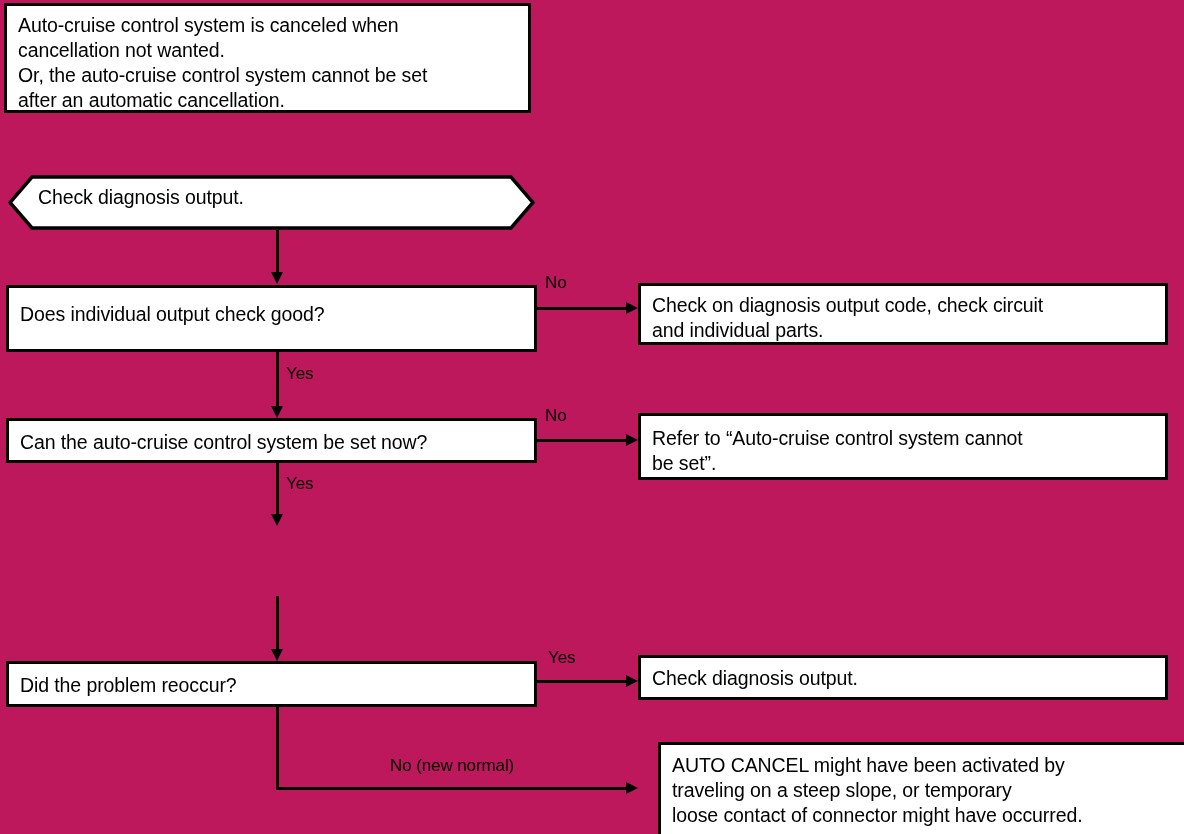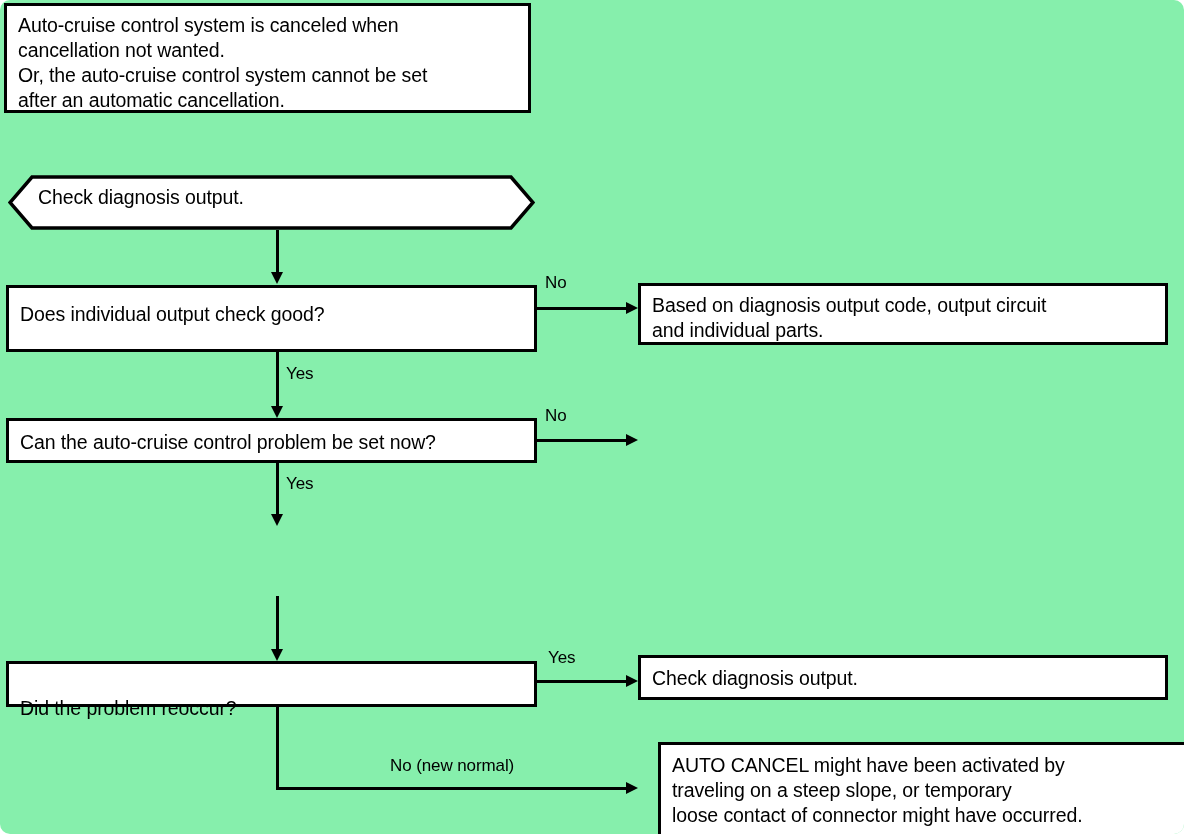--- a/index.html
+++ b/index.html
@@ -8,23 +8,22 @@
     background: #ffffff;
   }
   body {
     font-family: "Liberation Sans", sans-serif;
     color: #000000;
   }
   #canvas {
     position: relative;
     width: 1184px;
     height: 834px;
-    background: #86efac;
+    background: #be185d;
     overflow: hidden;
-    border-radius: 10px;
   }
   .box {
     position: absolute;
     box-sizing: border-box;
     border: 3px solid #000000;
     background: #ffffff;
   }
   .box .txt {
     position: absolute;
     left: 11px;
@@ -109,47 +108,51 @@
 
   <div class="box" style="left:6px; top:285px; width:531px; height:67px;">
     <div class="txt" style="top:14px;">Does individual output check good?</div>
   </div>
 
   <div class="label" style="left:545px; top:272px;">No</div>
   <div class="hline" style="left:537px; top:307px; width:90px;"></div>
   <div class="arrowright" style="left:626px; top:302px;"></div>
 
   <div class="box" style="left:638px; top:283px; width:530px; height:62px;">
-    <div class="txt">Based on diagnosis output code, output circuit
+    <div class="txt">Check on diagnosis output code, check circuit
 and individual parts.</div>
   </div>
 
   <div class="vline" style="left:276px; top:352px; height:55px;"></div>
   <div class="arrowdown" style="left:271px; top:406px;"></div>
   <div class="label" style="left:286px; top:363px;">Yes</div>
 
   <div class="box" style="left:6px; top:418px; width:531px; height:45px;">
-    <div class="txt" style="top:9px;">Can the auto-cruise control problem be set now?</div>
+    <div class="txt" style="top:9px;">Can the auto-cruise control system be set now?</div>
   </div>
 
   <div class="label" style="left:545px; top:405px;">No</div>
   <div class="hline" style="left:537px; top:439px; width:90px;"></div>
   <div class="arrowright" style="left:626px; top:434px;"></div>
 
+  <div class="box" style="left:638px; top:413px; width:530px; height:67px;">
+    <div class="txt" style="top:10px;">Refer to “Auto-cruise control system cannot
+be set”.</div>
+  </div>
 
   <div class="vline" style="left:276px; top:463px; height:52px;"></div>
   <div class="arrowdown" style="left:271px; top:514px;"></div>
   <div class="label" style="left:286px; top:473px;">Yes</div>
 
 
   <div class="vline" style="left:276px; top:596px; height:54px;"></div>
   <div class="arrowdown" style="left:271px; top:649px;"></div>
 
   <div class="box" style="left:6px; top:661px; width:531px; height:46px;">
-    <div class="txt" style="top:9px;margin-top:23px;">Did the problem reoccur?</div>
+    <div class="txt" style="top:9px;">Did the problem reoccur?</div>
   </div>
 
   <div class="label" style="left:548px; top:647px;">Yes</div>
   <div class="hline" style="left:537px; top:680px; width:90px;"></div>
   <div class="arrowright" style="left:626px; top:675px;"></div>
 
   <div class="box" style="left:638px; top:655px; width:530px; height:45px;">
     <div class="txt" style="top:8px;">Check diagnosis output.</div>
   </div>
 

